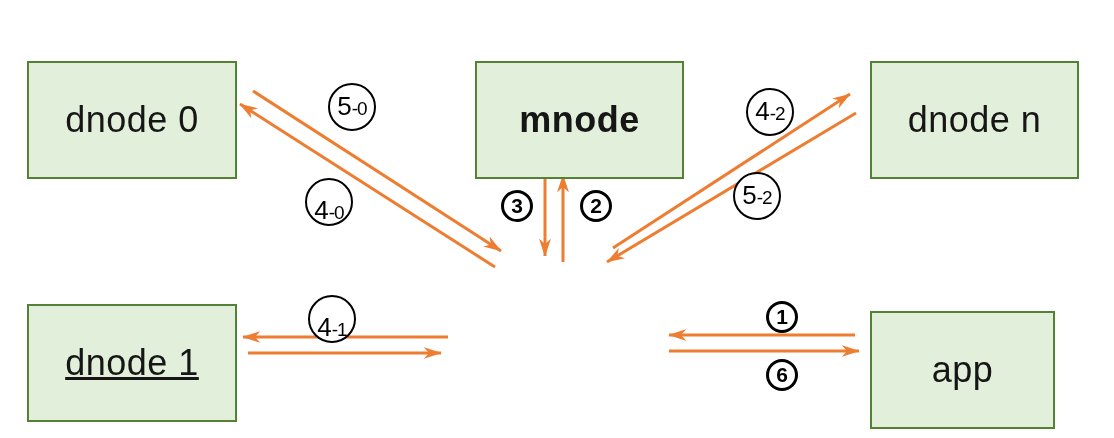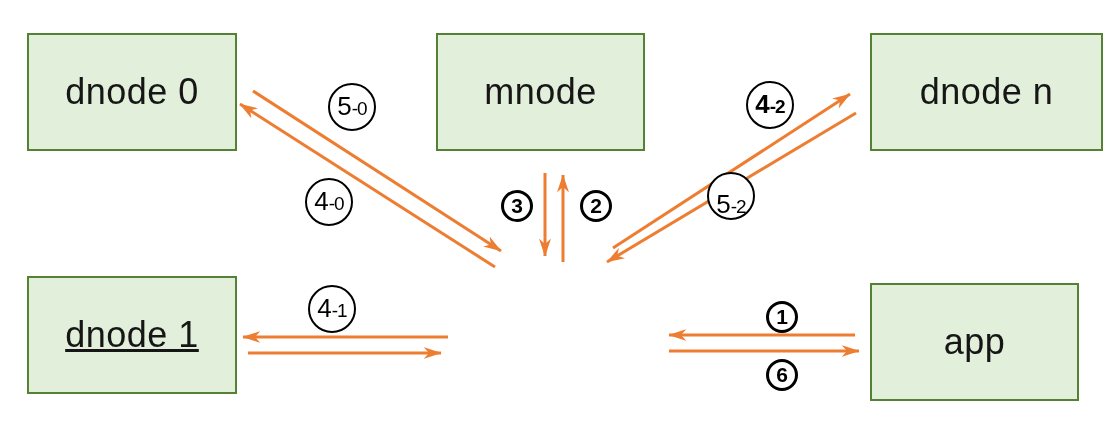--- a/index.html
+++ b/index.html
@@ -17,51 +17,52 @@
 
   .node {
     position:absolute;
     width:210px; height:118px;
     background:#e2efda;
     border:2.5px solid #548235;
     display:flex; align-items:center; justify-content:center;
     font-size:36px;
     color:#161616;
     letter-spacing:0.5px;
+    margin-top:28px;
   }
   .node-dnode0 { left:27px;  top:33px; }
-  .node-mnode  { left:436px; top:33px; width:209px; }
-  .node-dnoden { left:870px; top:33px; width:233px; }
+  .node-mnode  { left:475px; top:33px; width:209px;font-weight:bold; }
+  .node-dnoden { left:870px; top:33px; width:209px; }
   .node-dnode1 { left:27px;  top:276px;text-decoration:underline; }
   .node-taosc  { left:449px; top:283px; width:209px; }
-  .node-app    { left:870px; top:283px; width:209px;align-items:center; }
+  .node-app    { left:870px; top:283px; width:185px;align-items:center; }
 
   .step {
     position:absolute;
     background:#ffffff;
     border-radius:50%;
     display:flex; align-items:center; justify-content:center;
     color:#000000;
     line-height:1;
   }
   .step .lbl { display:inline; transform:translateY(-1px); white-space:nowrap; }
   .step.large { width:48px; height:48px; border:2.5px solid #000000; }
   .step.large .main   { font-size:26px; }
   .step.large .suffix { font-size:19px; letter-spacing:-1px; }
   .step.small { width:32px; height:32px; border:3px solid #000000; font-weight:600; }
   .step.small .main   { font-size:21px; }
   .step.small .suffix { font-size:15px; }
 
   .step-5-0 { left:328px; top:83px;  }
-  .step-4-0 { left:305px; top:178px; }
+  .step-4-0 { left:305px; top:178px;align-items:flex-end; }
   .step-3   { left:501px; top:190px; }
   .step-2   { left:580px; top:190px; }
-  .step-4-2 { left:746px; top:81px;font-weight:bold;  }
-  .step-5-2 { left:707px; top:172px;align-items:flex-end; }
-  .step-4-1 { left:308px; top:285px; }
+  .step-4-2 { left:746px; top:88px;  }
+  .step-5-2 { left:733px; top:172px; }
+  .step-4-1 { left:308px; top:295px;align-items:flex-end; }
   .step-5-1 { left:308px; top:367px; }
   .step-1   { left:766px; top:301px; }
   .step-6   { left:766px; top:359px; }
 
   .arrow { stroke:#ed7d31; stroke-width:3; fill:none; }
 </style>
 </head>
 <body>
 
 <div class="canvas">

